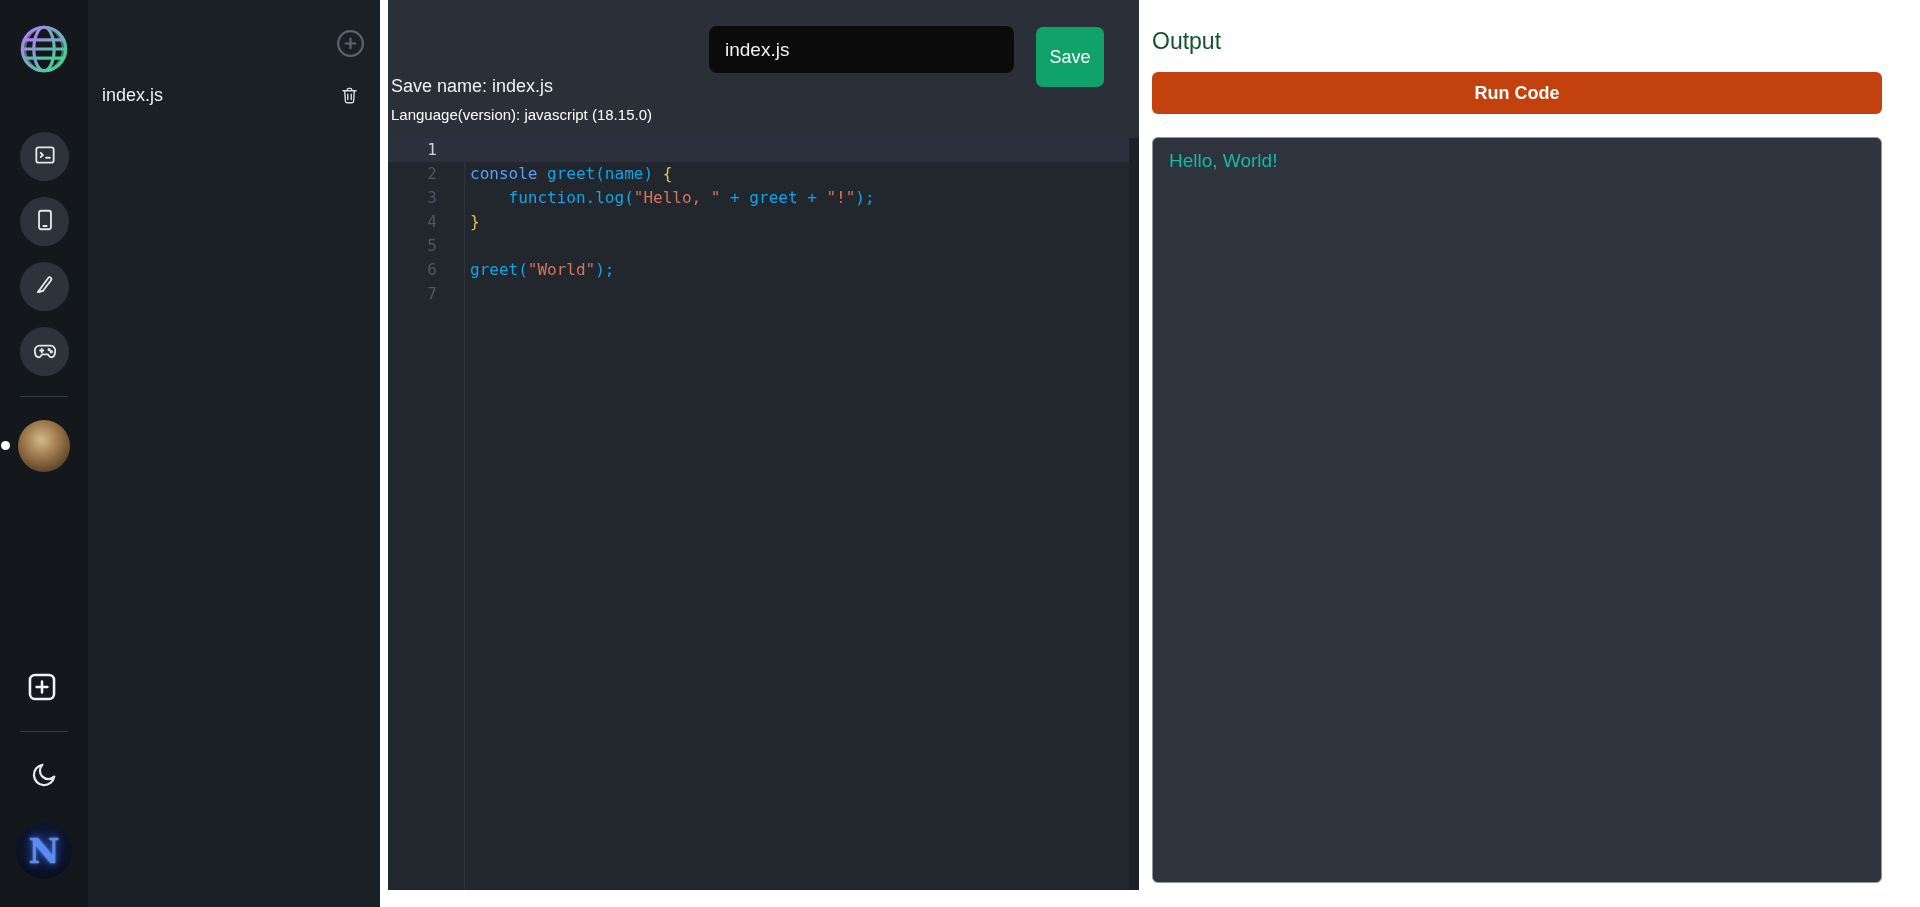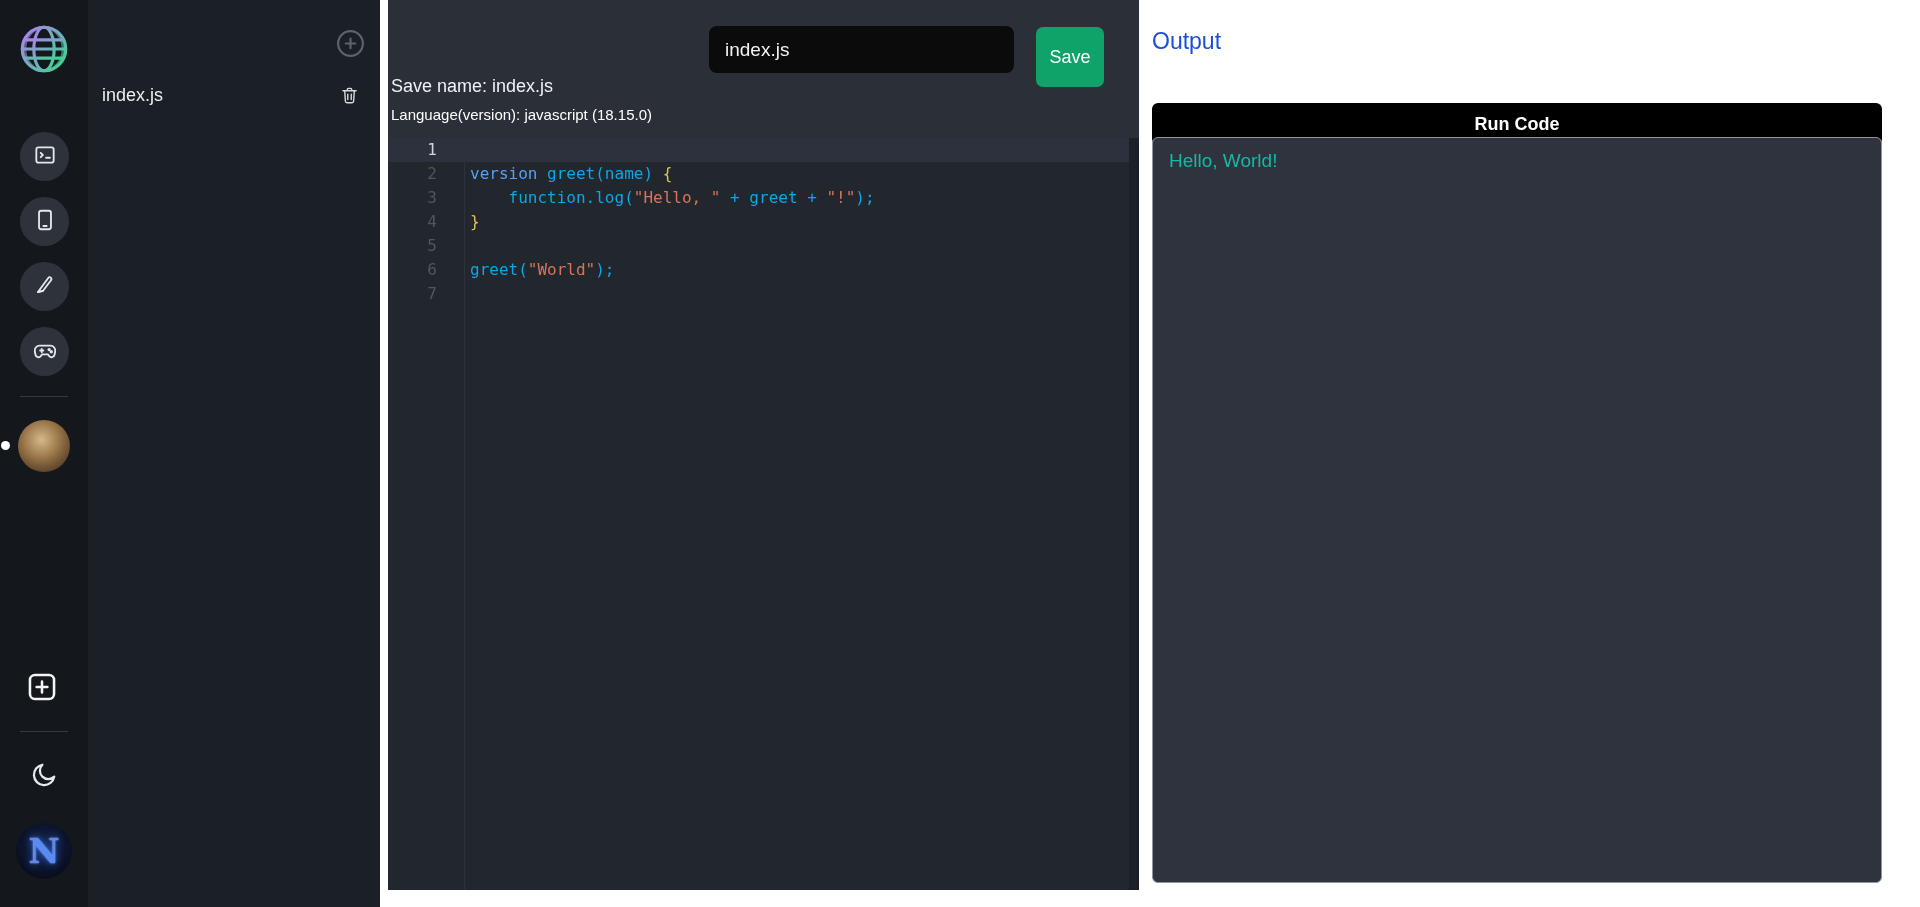--- a/index.html
+++ b/index.html
@@ -109,29 +109,28 @@
   }
   .code-line.active .g { color: #cfd4dc; }
   .code-line .c { padding-left: 33px; white-space: pre; color: #c2c8d2; }
   .tok-kw  { color: #56a0f5; }
   .tok-str { color: #d9745c; }
   .tok-br  { color: #e2c050; }
   .tok-pl  { color: #0ea5e9; }
   .ed-scrollbar { position: absolute; right: 0; top: 138px; bottom: 0; width: 10px; background: #1c2028; cursor: pointer; }
 
   
-  .out-title { position: absolute; left: 1152px; top: 28px; font-size: 23px; color: #1d4ed8; }
+  .out-title { position: absolute; left: 1152px; top: 28px; font-size: 23px; color: #14532d; }
   .run-btn {
     position: absolute; left: 1152px; top: 72px;
     width: 730px; height: 42px;
-    background: #000000; border: none; border-radius: 6px;
+    background: #c2410c; border: none; border-radius: 6px;
     color: #ffffff; font-size: 18px; font-weight: 700;
     font-family: "Liberation Sans", sans-serif;
     cursor: pointer;
-    margin-top: 31px;
   }
   .output-box {
     position: absolute; left: 1152px; top: 137px;
     width: 730px; height: 746px;
     background: #2f333d;
     border: 1px solid #8f969e; border-radius: 6px;
     padding: 12px 16px;
     color: #14b8a6; font-size: 19px;
   }
 </style>
@@ -248,21 +247,21 @@
 
   <div class="code-area">
     <div class="gutter-sep"></div>
     <div id="code-lines">
         <div class="code-line active">
           <div class="g">1</div>
           <div class="c"></div>
         </div>
         <div class="code-line">
           <div class="g">2</div>
-          <div class="c"><span class="tok-kw">version</span><span class="tok-pl"> greet(name) </span><span class="tok-br">{</span></div>
+          <div class="c"><span class="tok-kw">console</span><span class="tok-pl"> greet(name) </span><span class="tok-br">{</span></div>
         </div>
         <div class="code-line">
           <div class="g">3</div>
           <div class="c"><span class="tok-pl">    function.log(</span><span class="tok-str">"Hello, "</span><span class="tok-pl"> + greet + </span><span class="tok-str">"!"</span><span class="tok-pl">);</span></div>
         </div>
         <div class="code-line">
           <div class="g">4</div>
           <div class="c"><span class="tok-br">}</span></div>
         </div>
         <div class="code-line">

